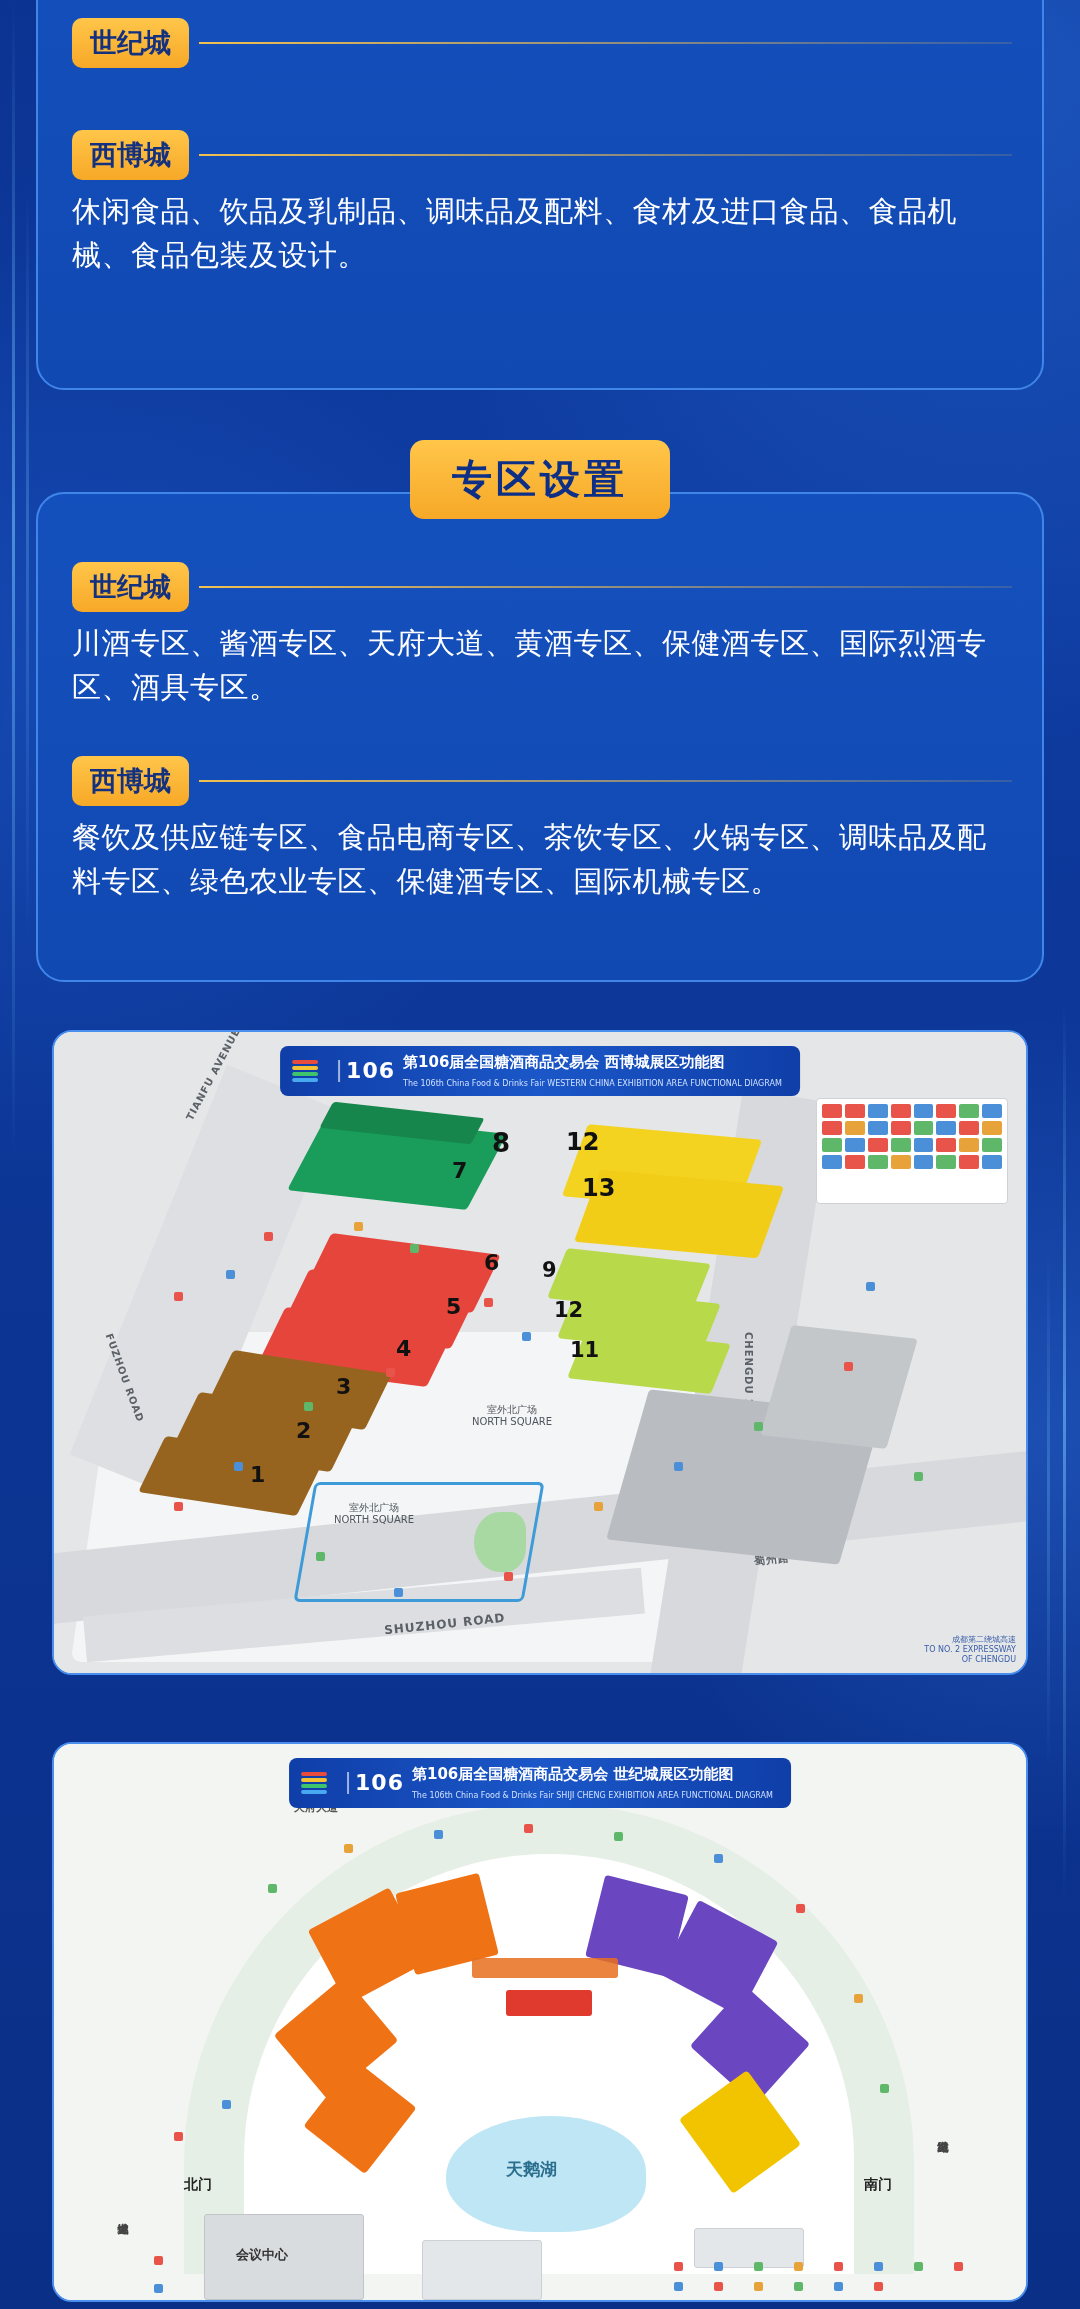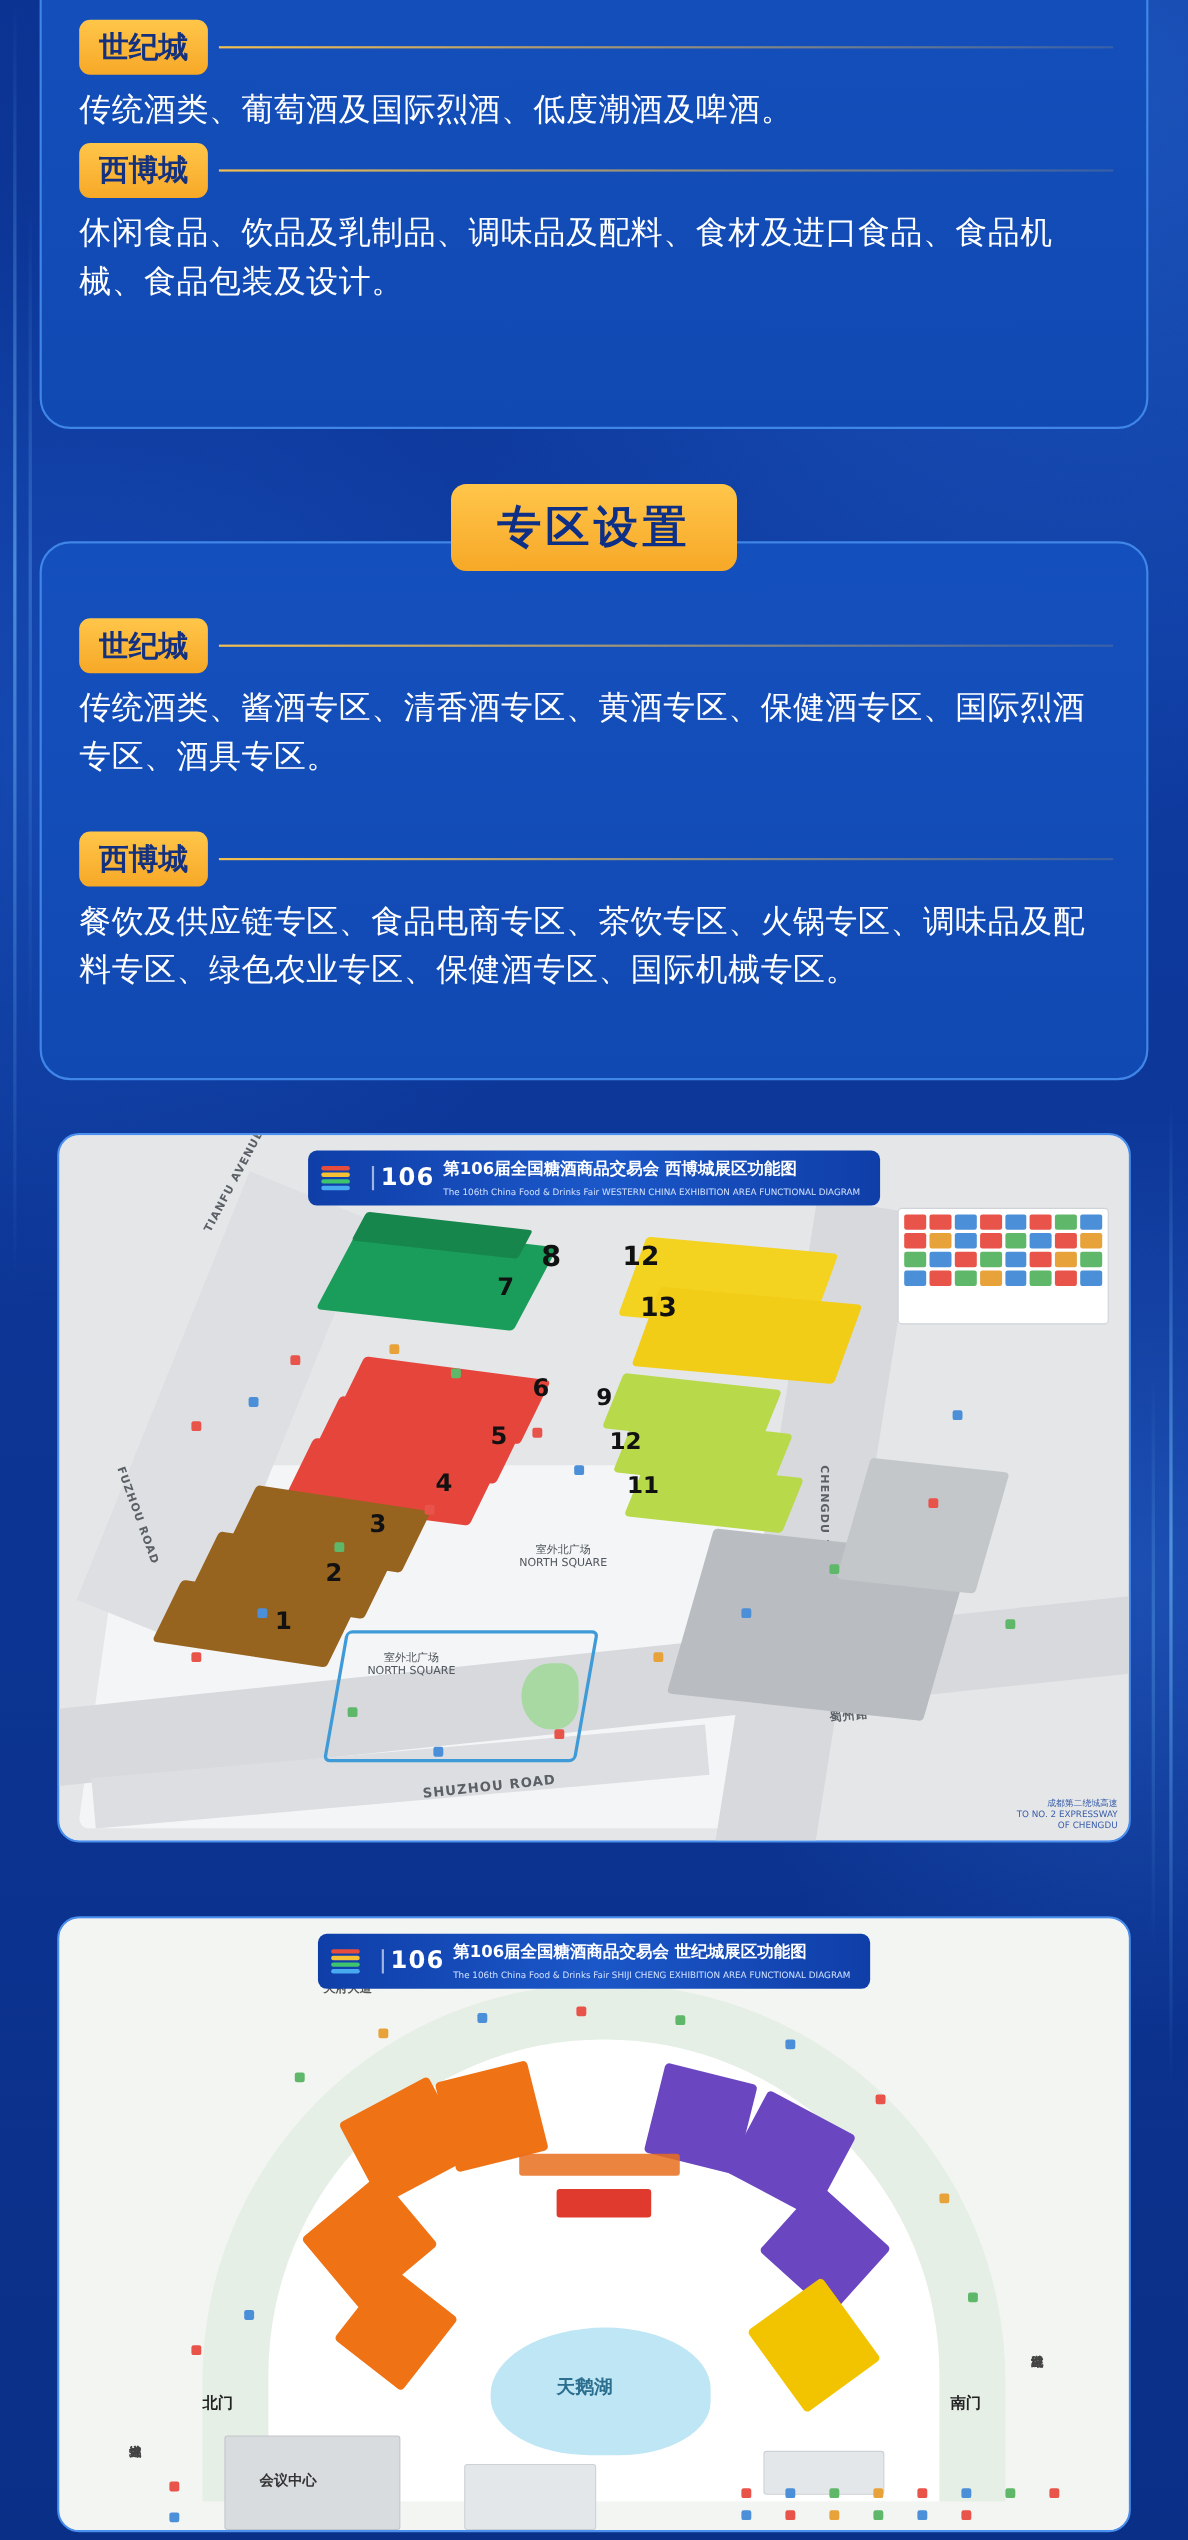--- a/index.html
+++ b/index.html
@@ -171,38 +171,37 @@
   <div class="streak l2"></div>
   <div class="streak r1"></div>
   <div class="streak r2"></div>
 
   <div class="panel" id="panel-top">
     <div class="block" style="top: 136px;">
       <div class="tag-row">
         <span class="tag">世纪城</span>
         <span class="tag-rule"></span>
       </div>
-      <p class="body-text">传统酒类、葡萄酒及国际烈酒、低度潮酒及啤酒。</p>
     </div>
     <div class="block" style="top: 248px;">
       <div class="tag-row">
         <span class="tag">西博城</span>
         <span class="tag-rule"></span>
       </div>
       <p class="body-text">休闲食品、饮品及乳制品、调味品及配料、食材及进口食品、食品机械、食品包装及设计。</p>
     </div>
   </div>
 
   <div class="panel" id="panel-zone">
     <div class="block" style="top: 68px;">
       <div class="tag-row">
         <span class="tag">世纪城</span>
         <span class="tag-rule"></span>
       </div>
-      <p class="body-text">传统酒类、酱酒专区、清香酒专区、黄酒专区、保健酒专区、国际烈酒专区、酒具专区。</p>
+      <p class="body-text">川酒专区、酱酒专区、天府大道、黄酒专区、保健酒专区、国际烈酒专区、酒具专区。</p>
     </div>
     <div class="block" style="top: 262px;">
       <div class="tag-row">
         <span class="tag">西博城</span>
         <span class="tag-rule"></span>
       </div>
       <p class="body-text">餐饮及供应链专区、食品电商专区、茶饮专区、火锅专区、调味品及配料专区、绿色农业专区、保健酒专区、国际机械专区。</p>
     </div>
   </div>
   <div class="section-title" id="title-zone">专区设置</div>

